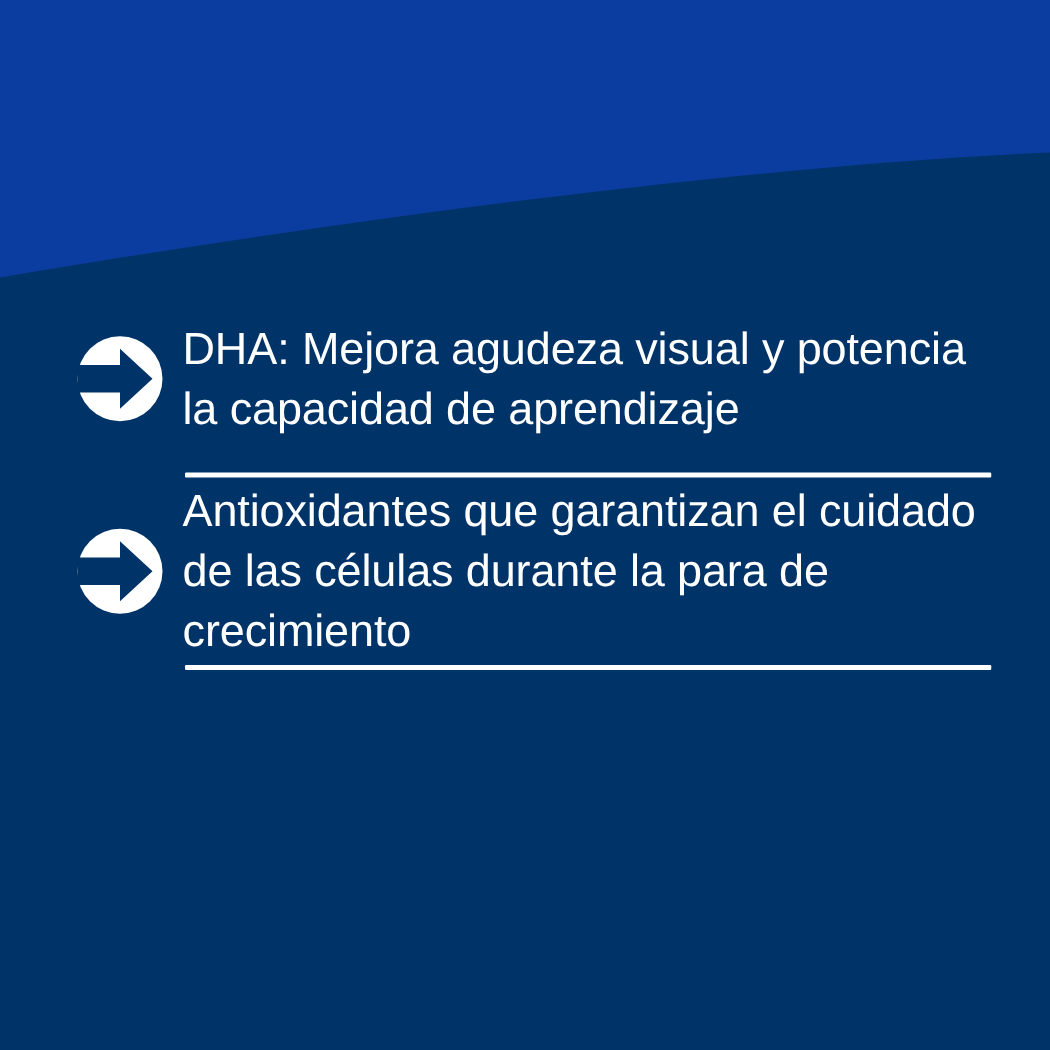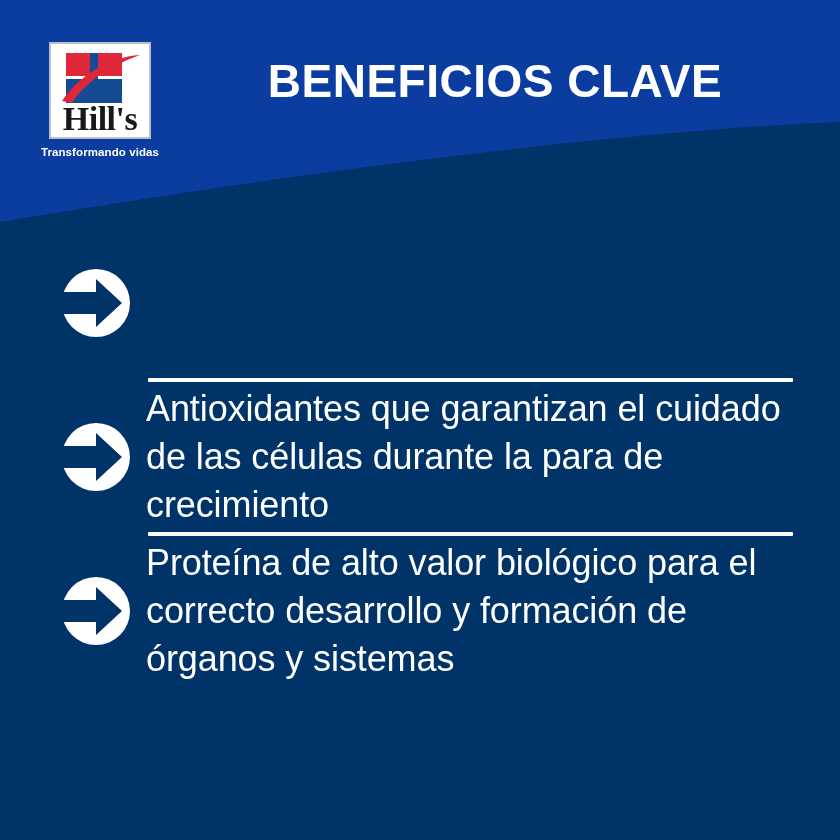--- a/index.html
+++ b/index.html
@@ -142,72 +142,42 @@
 <body>
 
 <div class="poster">
 
   <div class="bg-top">
     <svg viewBox="0 0 840 240" preserveAspectRatio="none" aria-hidden="true">
       <path d="M0,0 H840 V122 C600,132 260,178 0,222 Z" fill="#0B3DA0"></path>
     </svg>
   </div>
 
-  <div class="header">
-
-    <div class="logo-block">
-      <div class="logo-tile">
-        <div class="logo-mark">
-          <svg viewBox="0 0 84 52" aria-hidden="true">
-            <rect x="6" y="2" width="24" height="23" fill="#E0273A"></rect>
-            <rect x="38" y="2" width="24" height="23" fill="#E0273A"></rect>
-            <rect x="6" y="28" width="24" height="24" fill="#134C92"></rect>
-            <rect x="38" y="28" width="24" height="24" fill="#134C92"></rect>
-            <rect x="30" y="2" width="8" height="50" fill="#134C92"></rect>
-            <path d="M2,50 C18,26 48,6 80,4 C52,14 26,30 12,52 Z" fill="#E0273A"></path>
-            <path d="M4,52 C20,30 50,12 82,10 C54,20 30,34 16,52 Z" fill="#ffffff" opacity="0.0"></path>
-          </svg>
-        </div>
-        <div class="logo-word">Hill's</div>
-      </div>
-      <div class="logo-tagline">Transformando vidas</div>
-    </div>
-
-    <div class="title">BENEFICIOS CLAVE</div>
-  </div>
 
   <div class="benefits">
 
     <div class="benefit">
       <div class="arrow-icon">
         <svg viewBox="0 0 86 74" aria-hidden="true">
           <circle cx="44" cy="37" r="34" fill="#ffffff"></circle>
           <path d="M44,13 L70,37 L44,61 L44,48 L10,48 L10,26 L44,26 Z" fill="#003368"></path>
         </svg>
       </div>
+      <div class="benefit-text">DHA: Mejora agudeza visual y potencia la capacidad de aprendizaje</div>
     </div>
 
     <div class="divider"></div>
 
     <div class="benefit">
       <div class="arrow-icon">
         <svg viewBox="0 0 86 74" aria-hidden="true">
           <circle cx="44" cy="37" r="34" fill="#ffffff"></circle>
           <path d="M44,13 L70,37 L44,61 L44,48 L10,48 L10,26 L44,26 Z" fill="#003368"></path>
         </svg>
       </div>
       <div class="benefit-text">Antioxidantes que garantizan el cuidado de las células durante la para de crecimiento</div>
     </div>
 
     <div class="divider"></div>
 
-    <div class="benefit">
-      <div class="arrow-icon">
-        <svg viewBox="0 0 86 74" aria-hidden="true">
-          <circle cx="44" cy="37" r="34" fill="#ffffff"></circle>
-          <path d="M44,13 L70,37 L44,61 L44,48 L10,48 L10,26 L44,26 Z" fill="#003368"></path>
-        </svg>
-      </div>
-      <div class="benefit-text">Proteína de alto valor biológico para el correcto desarrollo y formación de órganos y sistemas</div>
-    </div>
 
   </div>
 </div>
 
 </body></html>

